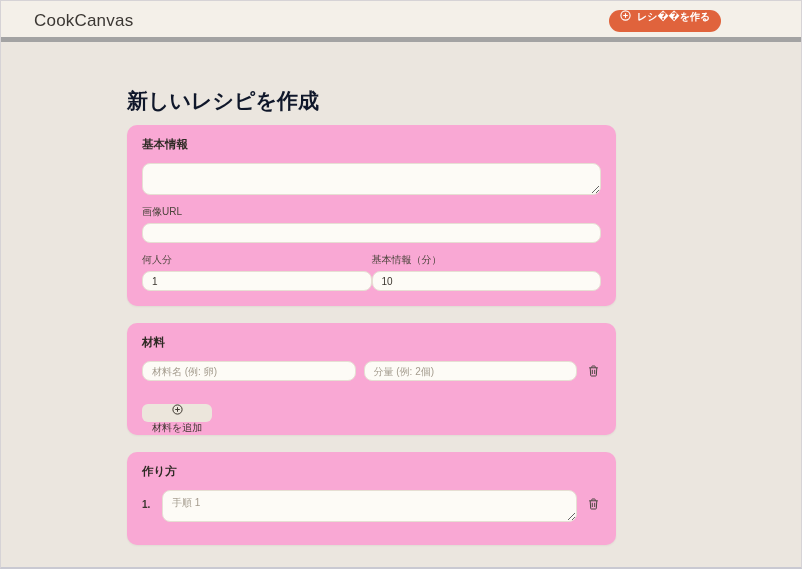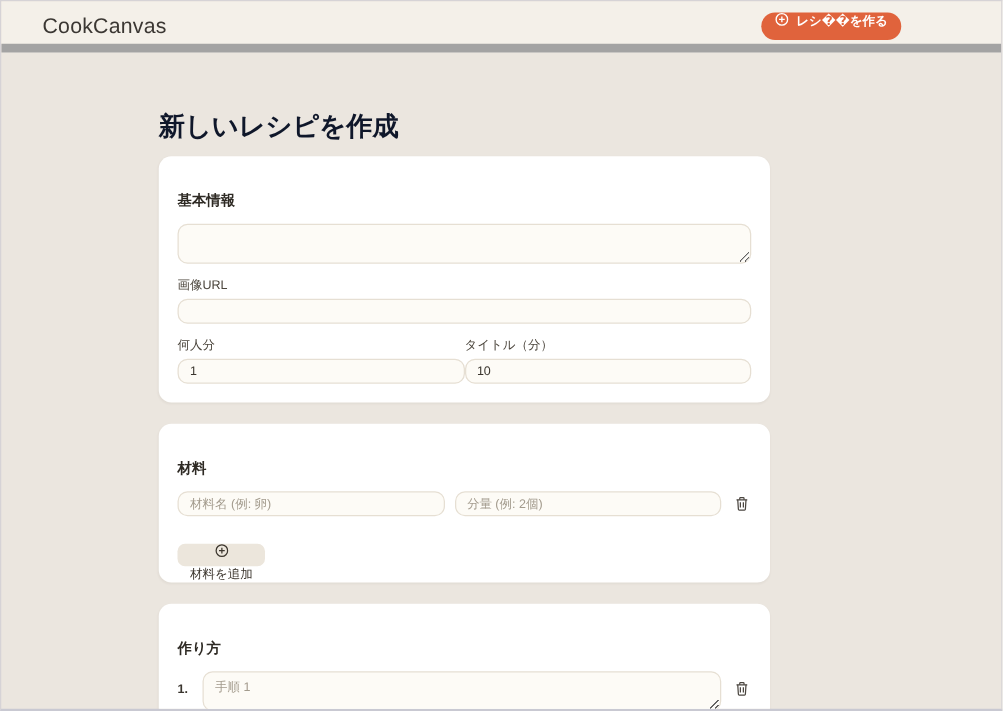--- a/index.html
+++ b/index.html
@@ -6,43 +6,43 @@
   html, body { width: 802px; height: 569px; }
   body { font-family: "Liberation Sans", "DejaVu Sans", sans-serif; }
   .window {
     position: relative; width: 802px; height: 569px; overflow: hidden;
     background: #ebe6df;
     border: 1px solid #d6d3d6; border-bottom: 2px solid #c9c9d2;
   }
   
   .app-header {
     position: relative; height: 41px; background: #f4f0e9;
-    border-bottom: 7px solid #a3a3a3;
+    border-bottom: 5px solid #a3a3a3;
   }
   .brand {
     position: absolute; left: 33px; top: 10px;
     font-size: 17px; font-weight: 500; color: #3b3733; letter-spacing: 0.2px;
   }
   .primary-btn {
     position: absolute; left: 608px; top: 9px; height: 22px; min-width: 94px;
     display: inline-flex; align-items: flex-start; gap: 6px; padding: 0 11px;
     background: #e0633c; color: #ffffff; border: none; border-radius: 11px;
     font-size: 10px; font-weight: bold; cursor: pointer;
     font-family: inherit;
   }
   .icon { display: inline-flex; align-items: center; justify-content: center; flex: 0 0 auto; }
   
   .main { position: absolute; left: 126px; top: 42px; width: 489px; }
   .page-title {
     margin: 44px 0 10px 0;
     font-size: 21px; font-weight: 600; color: #0f172a;
   }
   .card {
-    background: #ffffff; border-radius: 10px;
-    padding: 28px 15px 13px 15px; margin-bottom: 17px;
+    background: #f9a8d4; border-radius: 10px;
+    padding: 12px 15px 13px 15px; margin-bottom: 17px;
     box-shadow: 0 1px 2px rgba(60,50,30,0.06);
   }
   .card-heading { font-size: 11.5px; font-weight: bold; color: #2e2a24; margin-bottom: 11px; }
   .field { margin-bottom: 10px; }
   .field-label {
     display: block; font-size: 10px; font-weight: 500; color: #4a443b; margin-bottom: 4px;
   }
   .text-input {
     display: block; width: 100%; height: 20px;
     border: 1px solid #e6dfd3; border-radius: 8px; background: #fdfbf6;
@@ -117,21 +117,21 @@
         <label class="field-label">画像URL</label>
         <input class="text-input" type="text" value="" style="">
       </div>
 
       <div class="two-col">
         <div class="field">
           <label class="field-label">何人分</label>
           <input class="text-input" type="text" value="1" style="">
         </div>
         <div class="field">
-          <label class="field-label">タイトル（分）</label>
+          <label class="field-label">基本情報（分）</label>
           <input class="text-input" type="text" value="10" style="">
         </div>
       </div>
     </section>
 
     <section class="card">
       <h2 class="card-heading">材料</h2>
 
       <div class="ing-row">
         <input class="text-input" type="text" placeholder="材料名 (例: 卵)" style="">

